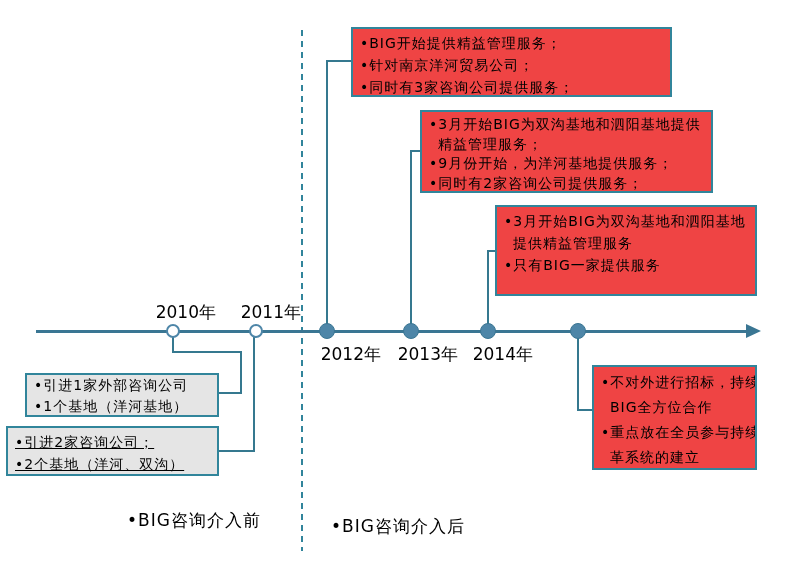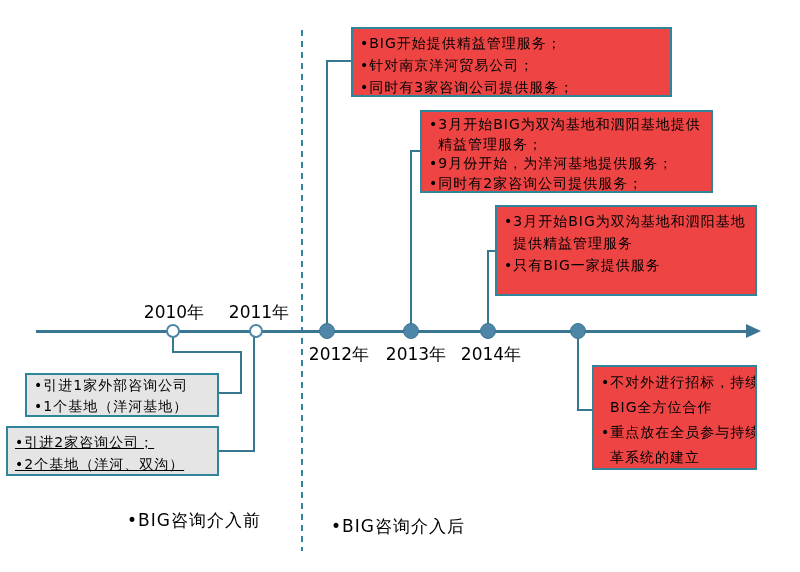--- a/index.html
+++ b/index.html
@@ -45,21 +45,21 @@
   }
   .marker.filled {
     width: 16px; height: 16px;
     background: #4E86A8;
     border: 1px solid #3A7693;
   }
   
   .year {
     position: absolute;
     width: 84px;
-    text-align: center;
+    text-align: right;
     font-size: 17px;
     color: #000000;
     white-space: nowrap;
   }
   
   .box {
     position: absolute;
     border: 2px solid #31859B;
     padding: 3px 6px 2px 7px;
     font-size: 14px;

